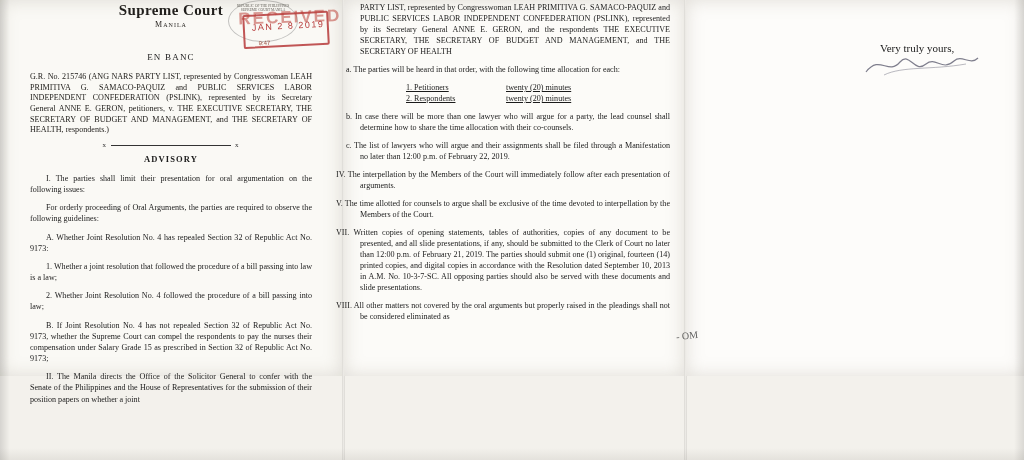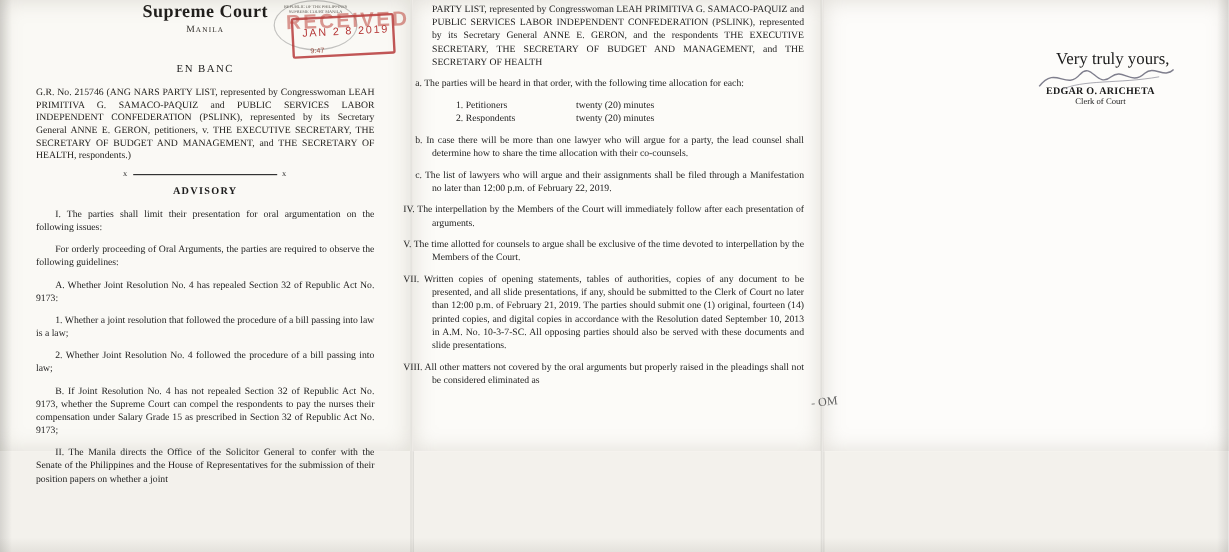--- a/index.html
+++ b/index.html
@@ -187,38 +187,38 @@
     left: 360px;
     top: 2px;
     width: 310px;
     font-size: 8.1px;
     line-height: 1.36;
   }
   .m-body p { margin: 0 0 7px 0; }
   .m-caption { margin-left: 62px; }
   .m-lvlA { margin-left: 24px; text-indent: -14px; }
   .m-lvlR { margin-left: 8px; text-indent: -24px; }
-  .timerow { display: flex; margin-left: 20px; }
+  .timerow { display: flex; margin-left: 46px; text-decoration: underline; }
   .timerow .lbl { width: 100px; }
 
   
   .r-body {
     position: absolute;
     left: 698px;
     top: 0px;
     width: 308px;
     font-size: 8.1px;
     line-height: 1.36;
   }
   .r-body p { margin: 0 0 9px 0; text-align: justify; }
   .r-close {
     position: absolute;
     left: 880px;
     top: 42px;
-    font-size: 14px;
+    font-size: 11px;
   }
   .r-sign {
     position: absolute;
     left: 842px;
     top: 70px;
     text-align: center;
     width: 150px;
   }
   .r-sign .nm {
     font-size: 8.4px;
@@ -341,21 +341,17 @@
   </div>
 
 
   <div class="r-close">Very truly yours,</div>
 
   <svg class="hand-sign" viewBox="0 0 120 26">
     <path d="M4 20 C 18 2, 26 24, 38 10 C 48 -1, 52 22, 64 12 C 74 4, 80 20, 92 9 C 100 2, 108 14, 116 6" fill="none" stroke="#2b2b44" stroke-width="1.2" opacity="0.8"></path>
     <path d="M22 23 C 40 14, 70 18, 104 12" fill="none" stroke="#2b2b44" stroke-width="0.8" opacity="0.55"></path>
   </svg>
 
-  <div class="r-sign">
-    <div class="nm">EDGAR O. ARICHETA</div>
-    <div class="ti">Clerk of Court</div>
-  </div>
 
   <div class="scribble">- OM</div>
 
   <div class="fade-bottom"></div>
 </div>
 
 </body></html>

